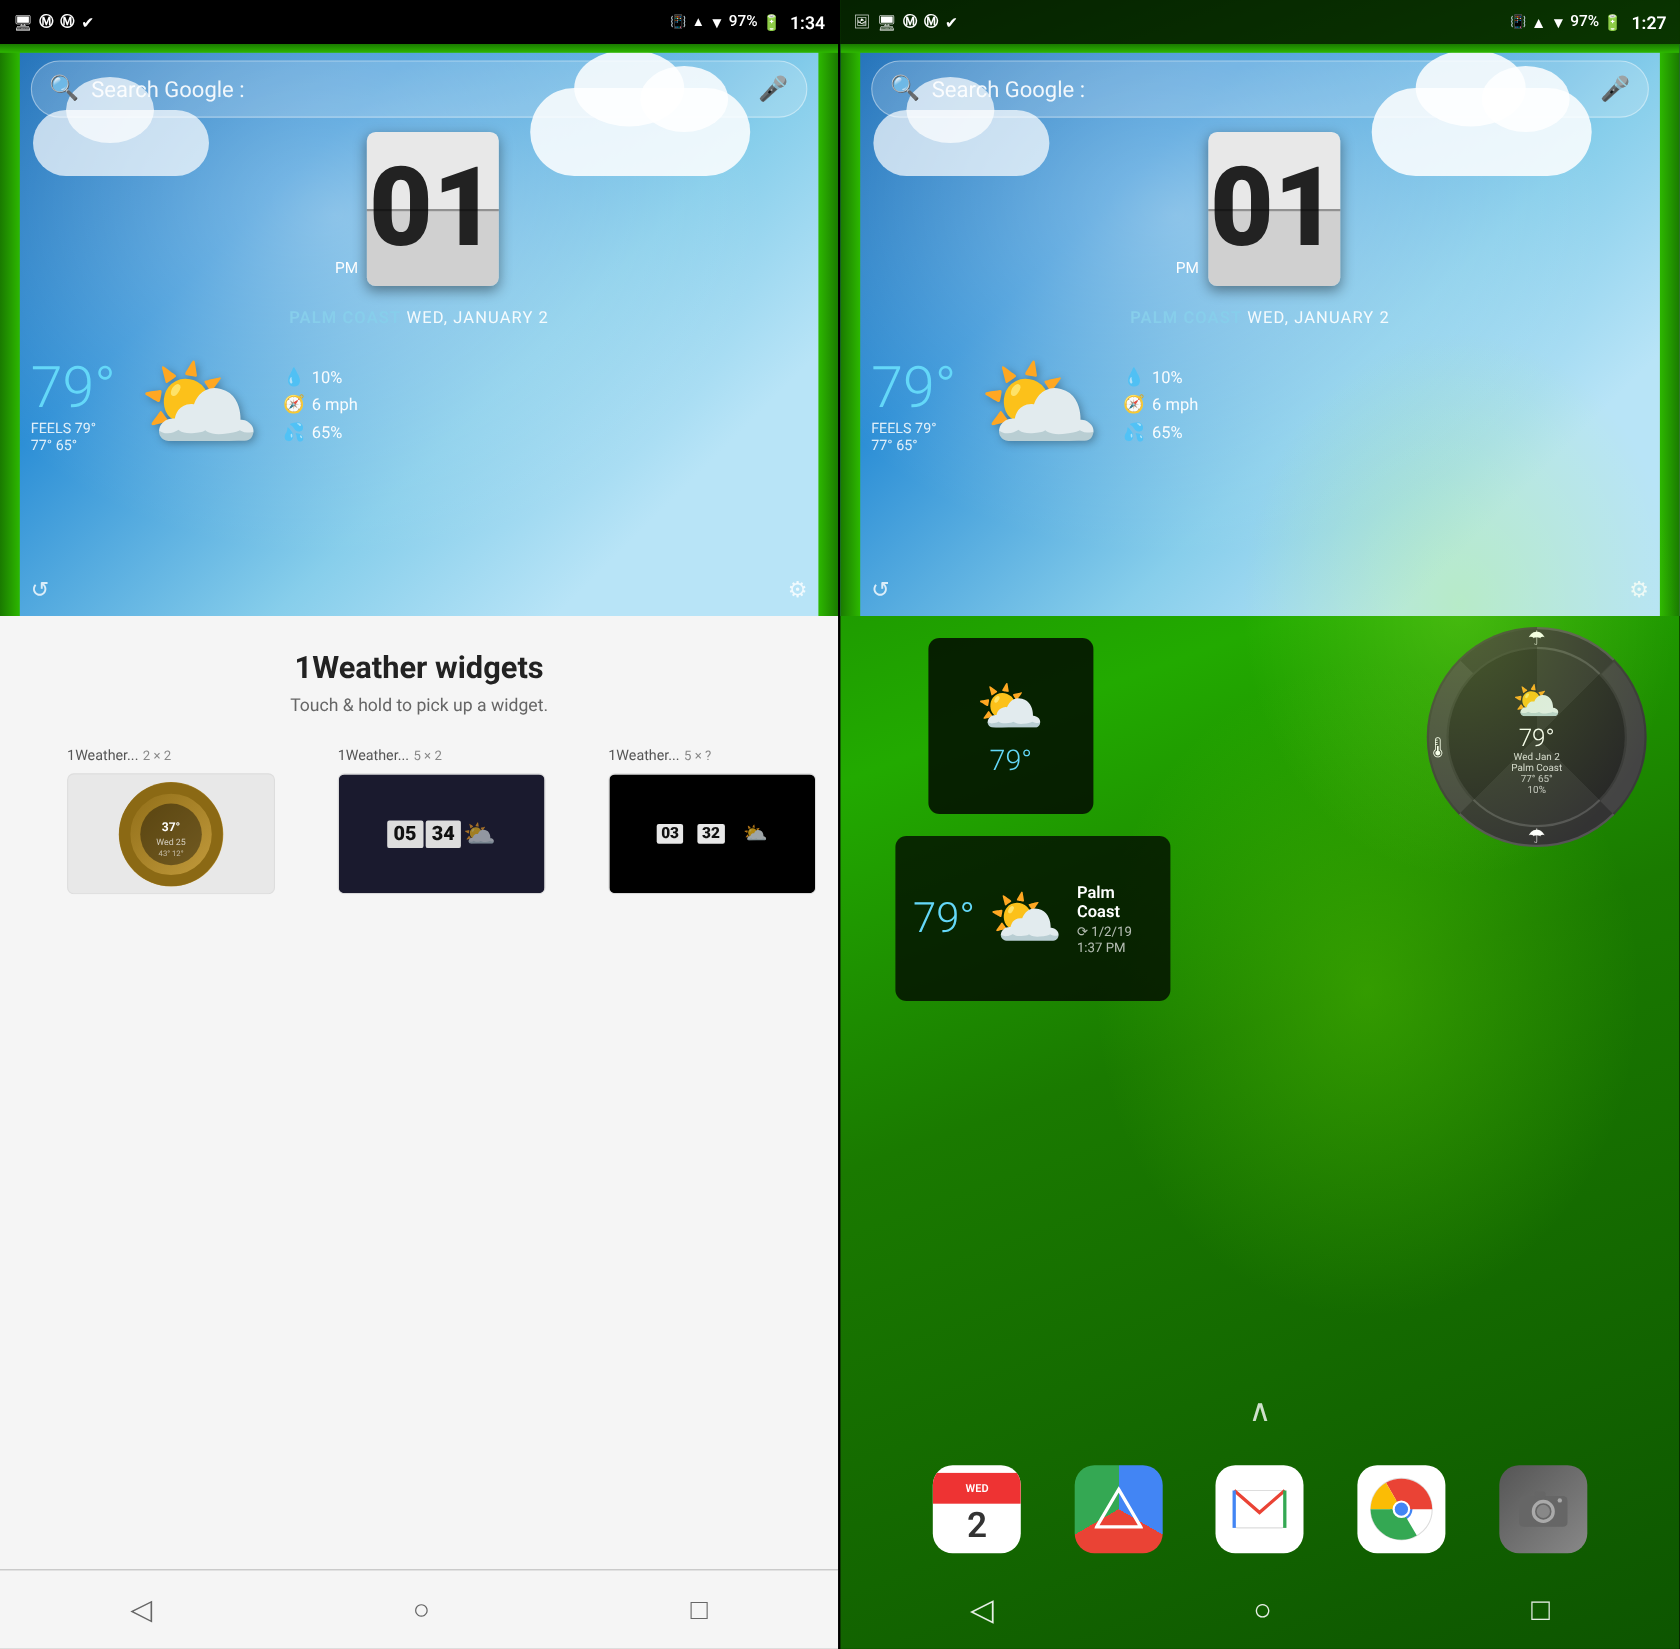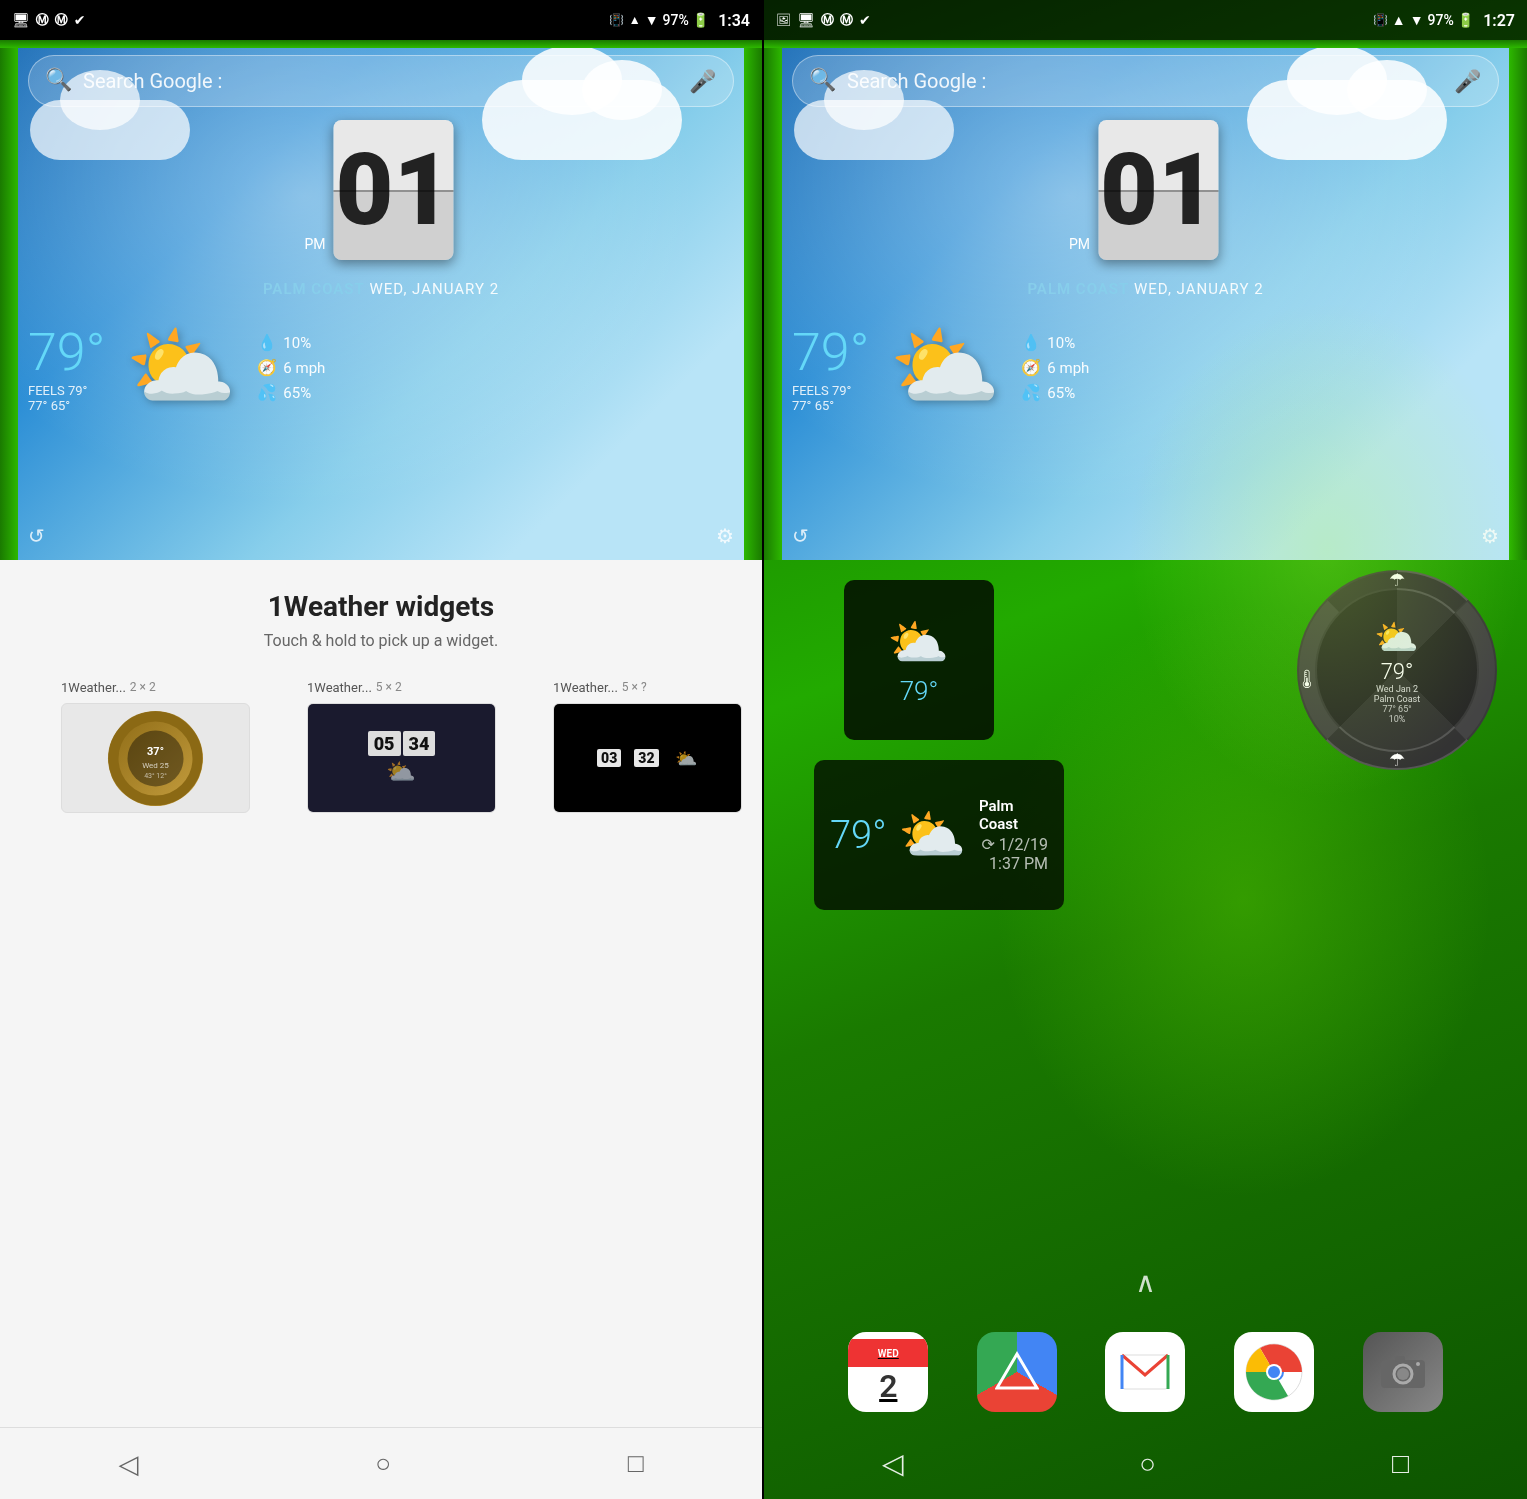--- a/index.html
+++ b/index.html
@@ -348,21 +348,21 @@
       font-size: 12px;
       position: relative;
     }
     .widget-thumb-2 {
       background: #1a1a2e;
       width: 100%;
       height: 100%;
       display: flex;
       align-items: center;
       justify-content: center;
-      flex-direction: column;
+      flex-direction: row;
       gap: 2px;
     }
     .mini-flip {
       display: flex;
       gap: 2px;
     }
     .mini-flip-card {
       background: #ddd;
       padding: 2px 6px;
       border-radius: 2px;
@@ -490,21 +490,21 @@
     }
     .sw2-left { display: flex; flex-direction: column; }
     .sw2-temp {
       font-size: 38px;
       color: #64d8f8;
       font-weight: 300;
     }
     .sw2-icon { font-size: 55px; }
     .sw2-info { display: flex; flex-direction: column; gap: 2px; }
     .sw2-location { font-size: 15px; color: #fff; font-weight: 600; }
-    .sw2-time { font-size: 16px; color: rgba(255,255,255,0.7); text-align: right; }
+    .sw2-time { font-size: 12px; color: rgba(255,255,255,0.7); }
 
     
     .circular-widget {
       position: absolute;
       top: 10px;
       right: 30px;
       width: 200px;
       height: 200px;
     }
     .circular-bg {
@@ -546,21 +546,20 @@
     }
 
     
     .dock {
       height: 110px;
       display: flex;
       align-items: center;
       justify-content: space-around;
       padding: 0 60px;
       flex-shrink: 0;
-      text-decoration: underline;
     }
     .dock-icon {
       width: 80px;
       height: 80px;
       border-radius: 18px;
       display: flex;
       align-items: center;
       justify-content: center;
       font-size: 44px;
     }

